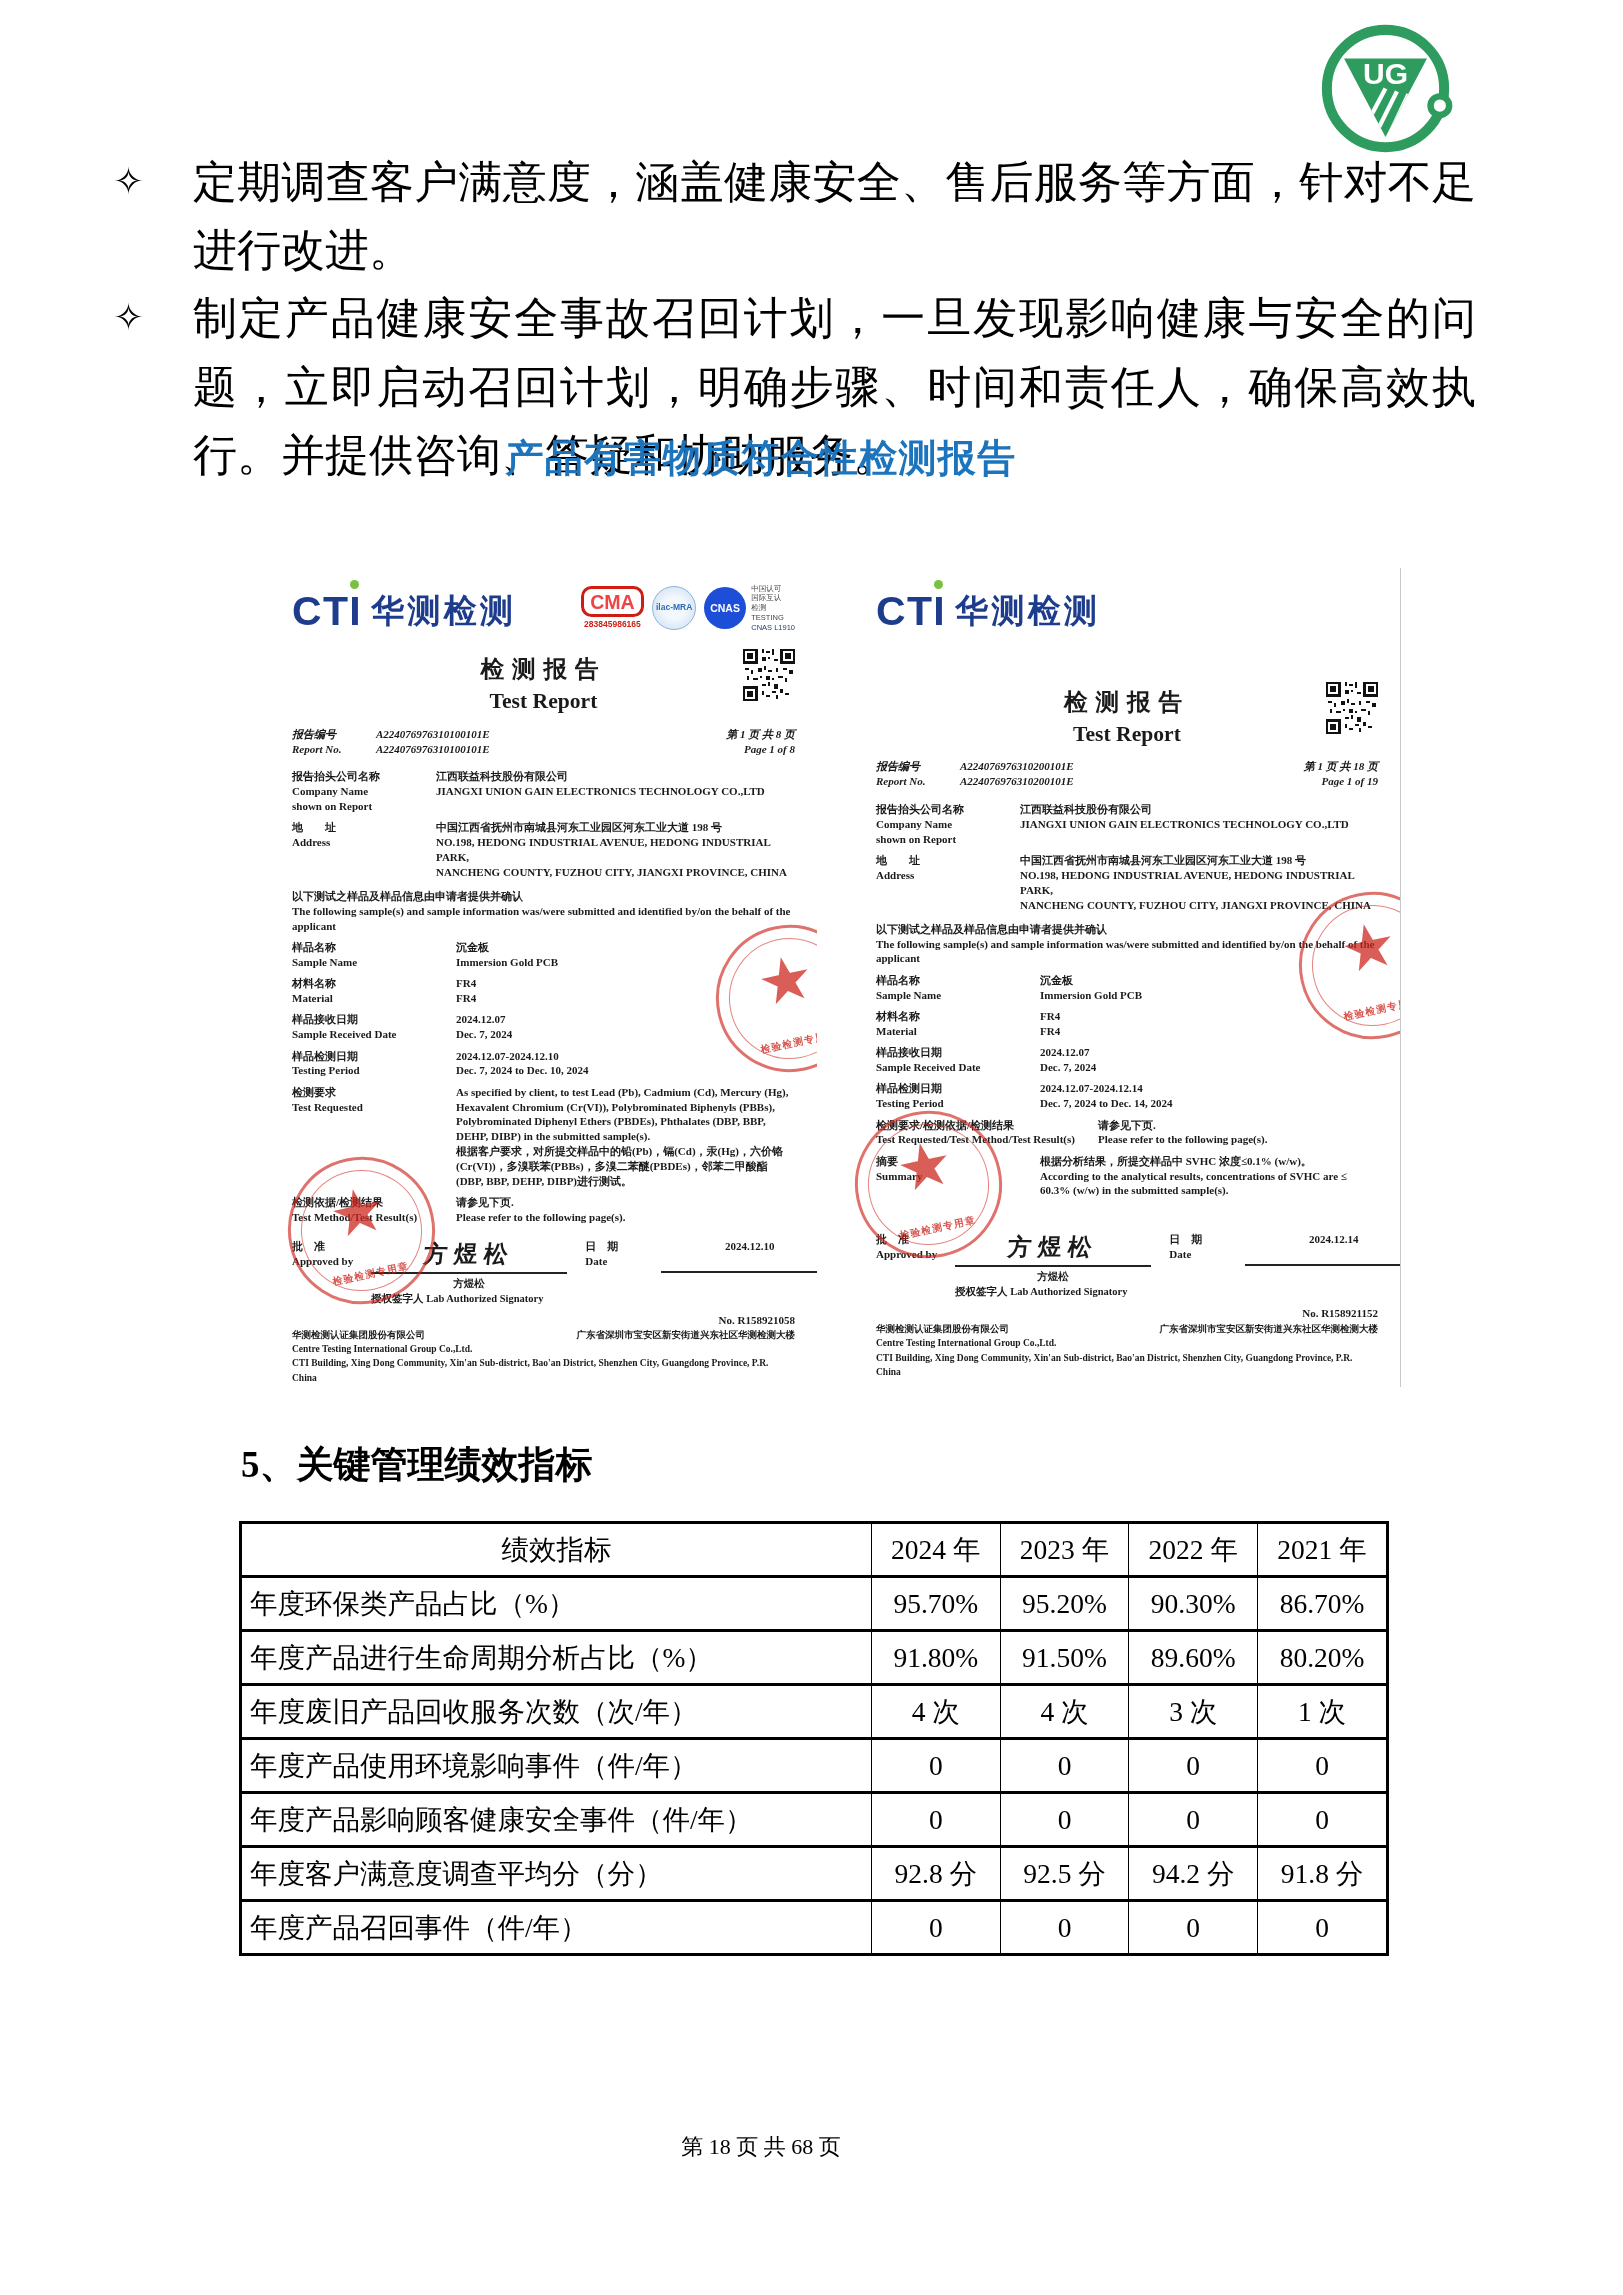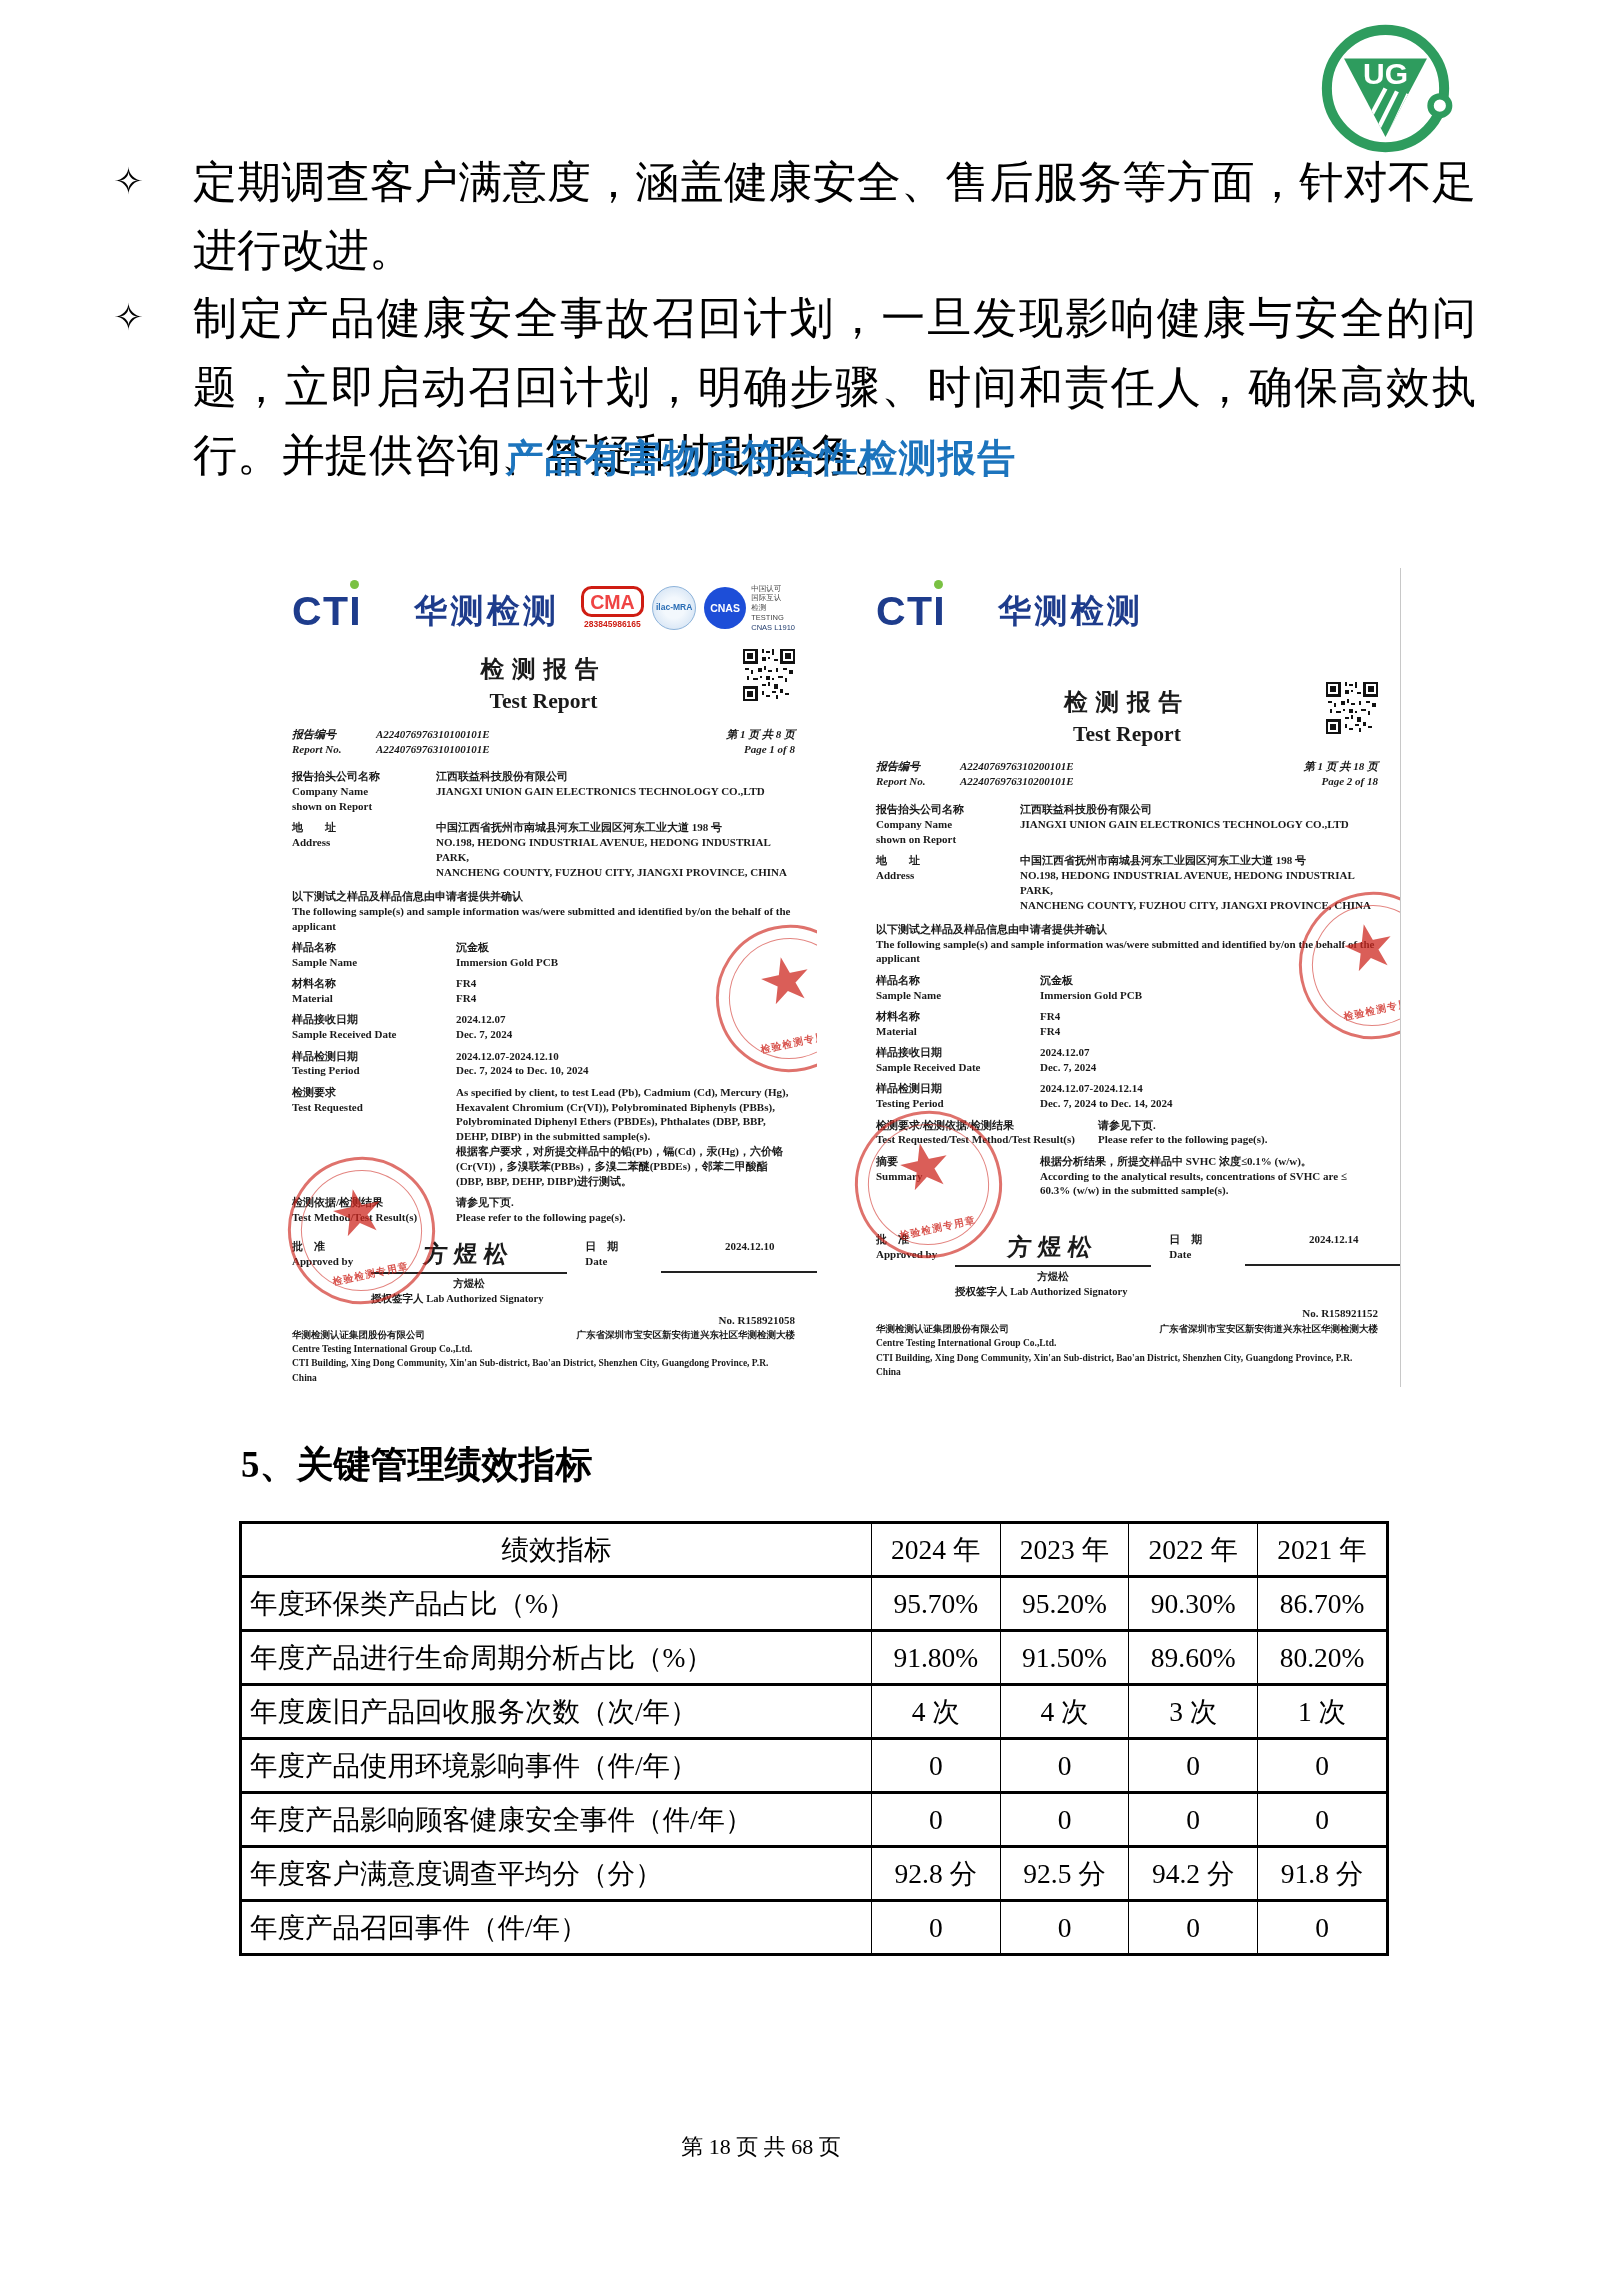--- a/index.html
+++ b/index.html
@@ -20,21 +20,21 @@
                   font-size:38px;font-weight:bold;color:#1c74bd;letter-spacing:1.3px;}
 
   
   .certs{position:absolute;top:568px;left:262px;width:1139px;display:flex;justify-content:space-between;}
   .cert{position:relative;width:555px;height:819px;overflow:hidden;background:#fff;
         font-size:11px;line-height:1.35;font-weight:bold;color:#1a1a1a;
         padding:15.7px 22px 7.9px 30px;box-sizing:border-box;display:flex;flex-direction:column;}
   .cert-right-edge{border-right:1.3px solid #c8c8c8;}
 
   .cert-header{display:flex;justify-content:space-between;align-items:flex-start;min-height:65px;}
-  .cti-brand{display:flex;align-items:center;white-space:nowrap;gap:43px;}
+  .cti-brand{display:flex;align-items:center;white-space:nowrap;}
   .cti-en{position:relative;font-family:"Liberation Sans",sans-serif;font-weight:bold;
           font-size:41px;color:#1e3c8c;letter-spacing:1.3px;}
   .cti-en::after{content:"";position:absolute;top:-3.9px;right:2.6px;width:9.2px;height:9.2px;
                  border-radius:50%;background:#7ac143;}
   .cti-cn{font-size:33px;font-weight:bold;color:#1e3c8c;margin-left:9.2px;letter-spacing:3.3px;
           font-family:"Liberation Sans",sans-serif;}
   .accreditations{display:flex;align-items:center;gap:7.9px;}
   .cma-block{text-align:center;}
   .cma-box{display:inline-block;border:3.3px solid #cf1d13;border-radius:10.5px;color:#ef4444;
            font-family:"Liberation Sans",sans-serif;font-weight:bold;font-size:19.6px;
@@ -442,21 +442,21 @@
               <span class="rep-lab">报告编号</span>
               <span>A224076976310200101E</span>
             </div>
           <div class="rl">
               <span class="rep-lab">Report No.</span>
               <span>A224076976310200101E</span>
             </div>
         </div>
         <div class="rep-right">
           <div>第 1 页 共 18 页</div>
-          <div>Page 2 of 18</div>
+          <div>Page 1 of 19</div>
         </div>
       </div>
 
       <div class="crow">
         <div class="lab lab-sm">
           <div>报告抬头公司名称</div>
           <div>Company Name</div>
           <div>shown on Report</div>
         </div>
         <div class="val">

